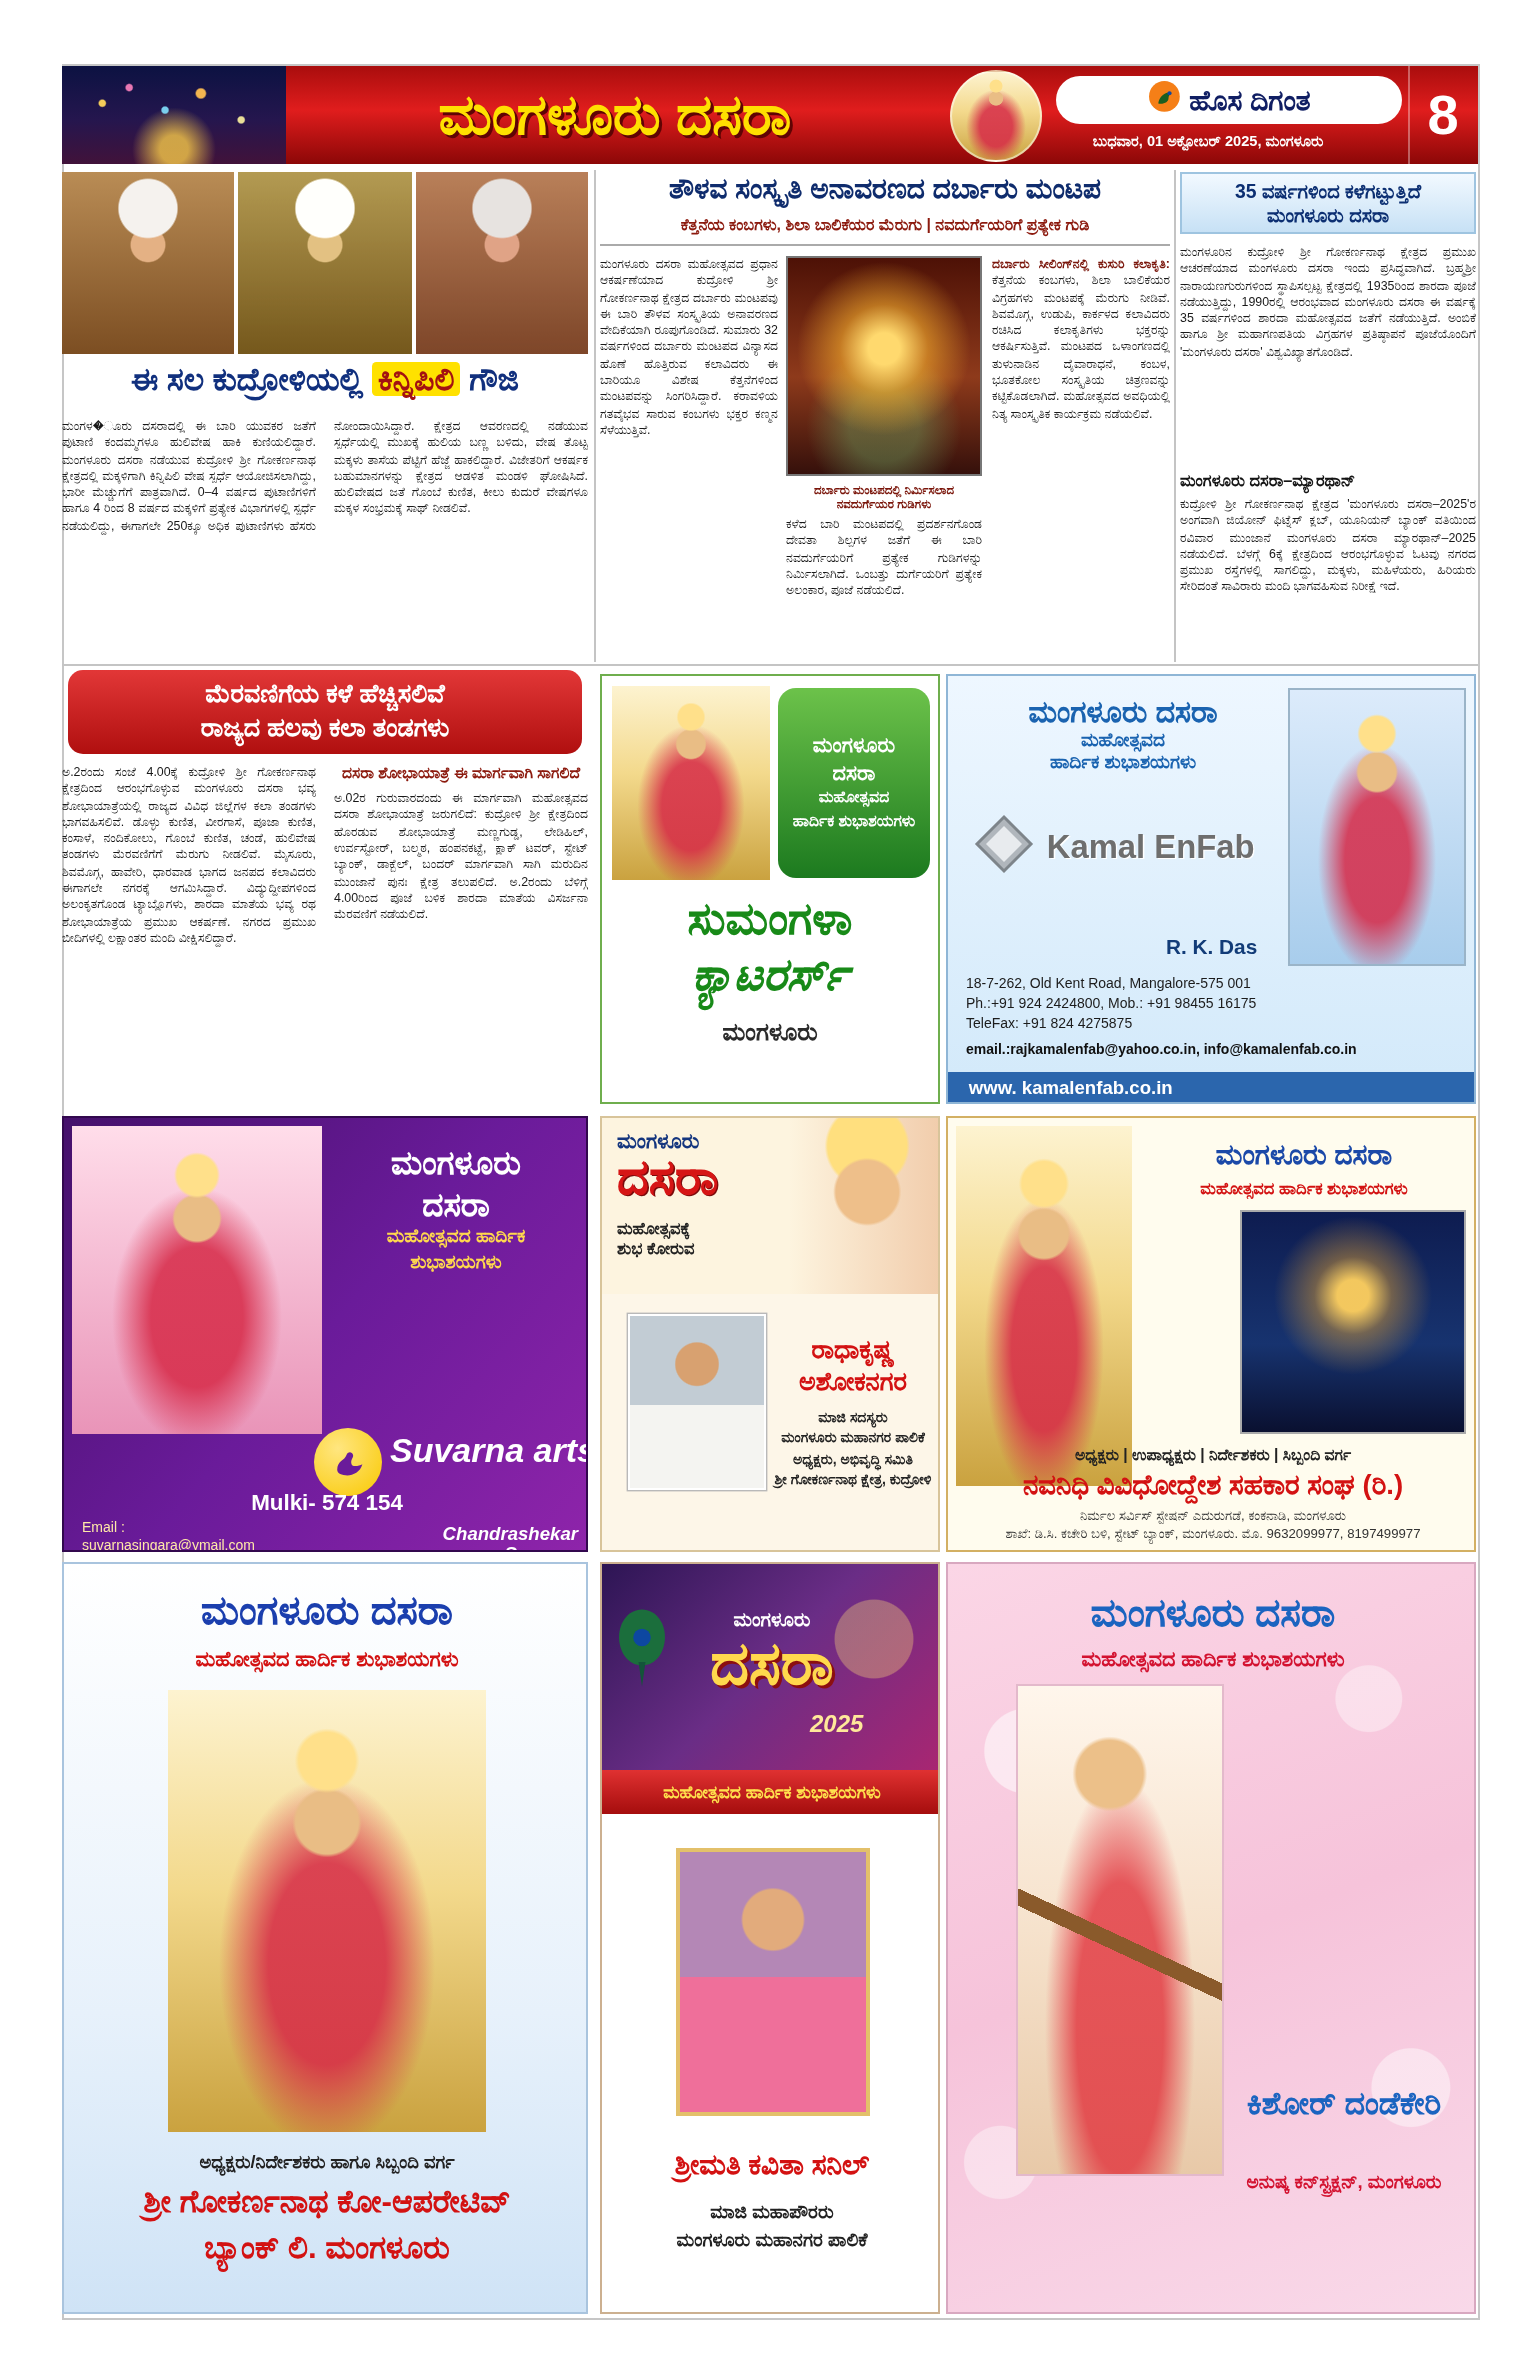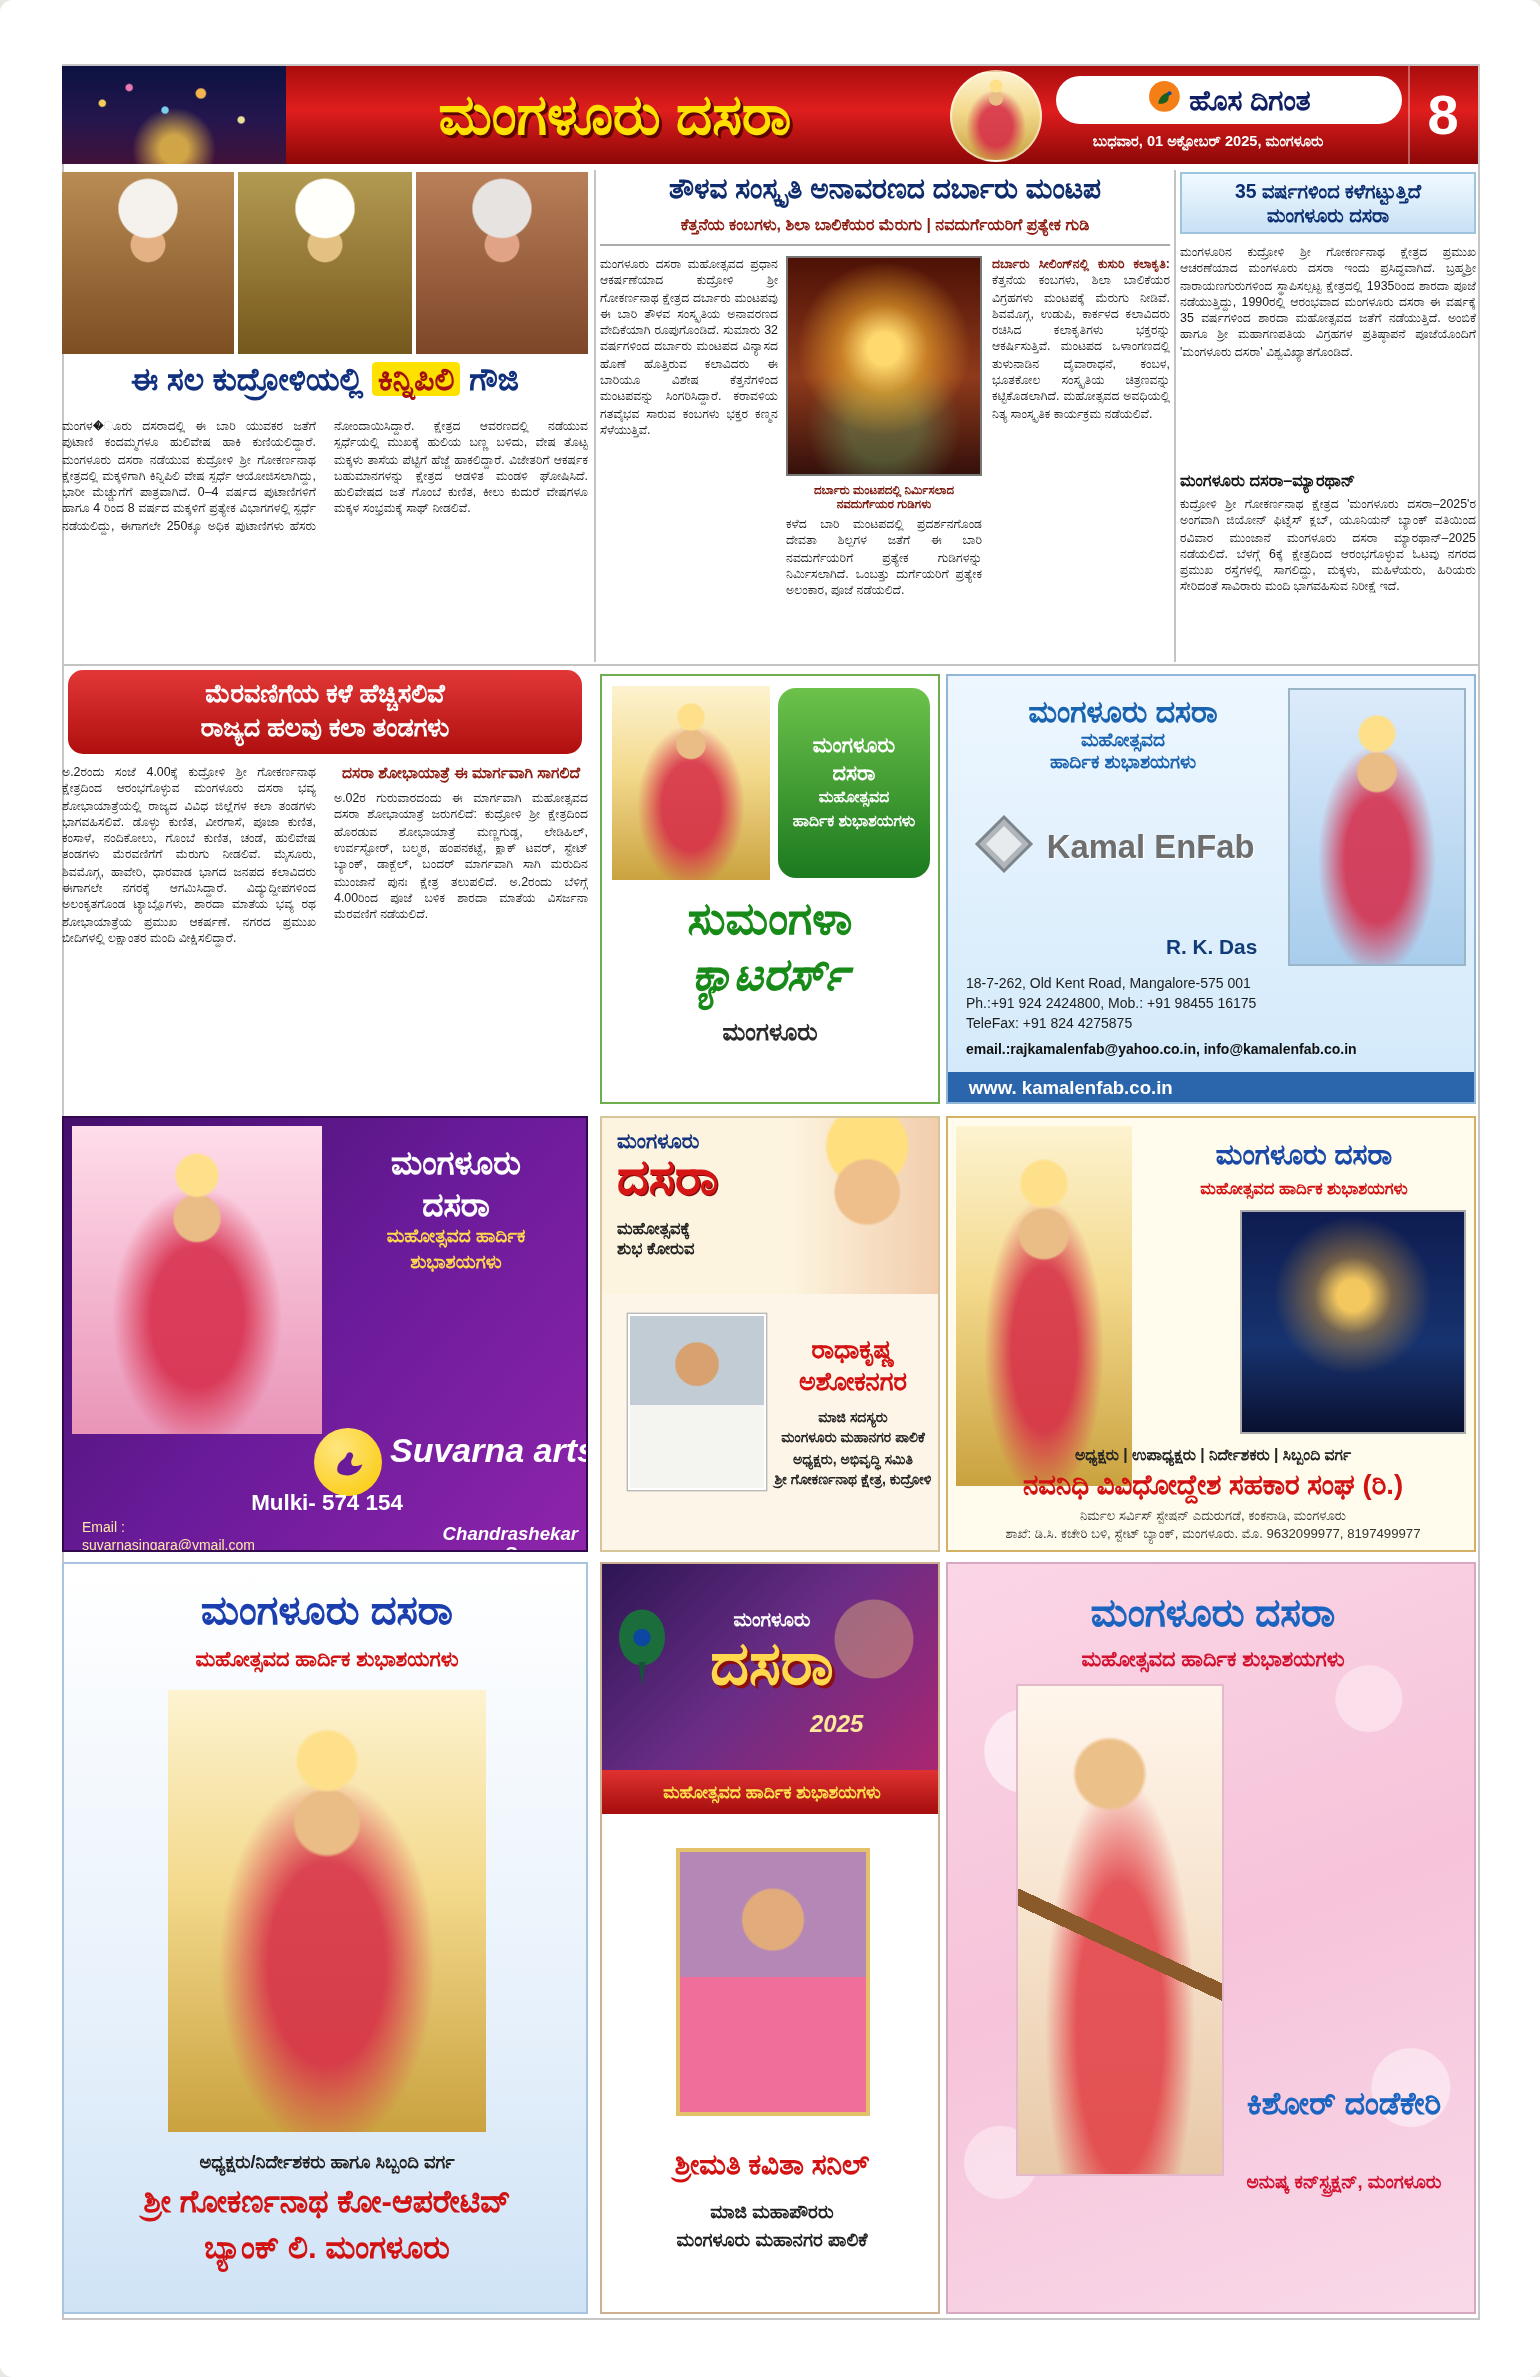--- a/index.html
+++ b/index.html
@@ -1,17 +1,17 @@
 <!DOCTYPE html>
 <html style="font-size:12px"><head>
 <meta charset="utf-8">
 <style>
   * { margin:0; padding:0; box-sizing:border-box; }
   body { background:#e9e7e2; font-family:"Liberation Sans", sans-serif; }
-  .viewport { width:1541px; height:2377px; position:relative; overflow:hidden; background:#ffffff;border-radius:13px; }
+  .viewport { width:1541px; height:2377px; position:relative; overflow:hidden; background:#ffffff; }
   .sheet { width:770px; height:1189px; position:absolute; left:0; top:0;
            transform:scale(2); transform-origin:0 0; background:#ffffff;
            font-family:"Liberation Sans", sans-serif; }
   .abs { position:absolute; }
   .bt { font-size:6.2px; line-height:1.34; text-align:justify; color:#181818; overflow:hidden; }
   .lead-maroon { color:#7a150a; font-weight:700; }
 
   
   .page-frame { left:31px; top:32px; width:709px; height:1128px; border:0.7px solid #c6c6c6; }
   .vrule { width:0.7px; background:#c4c4c4; }

